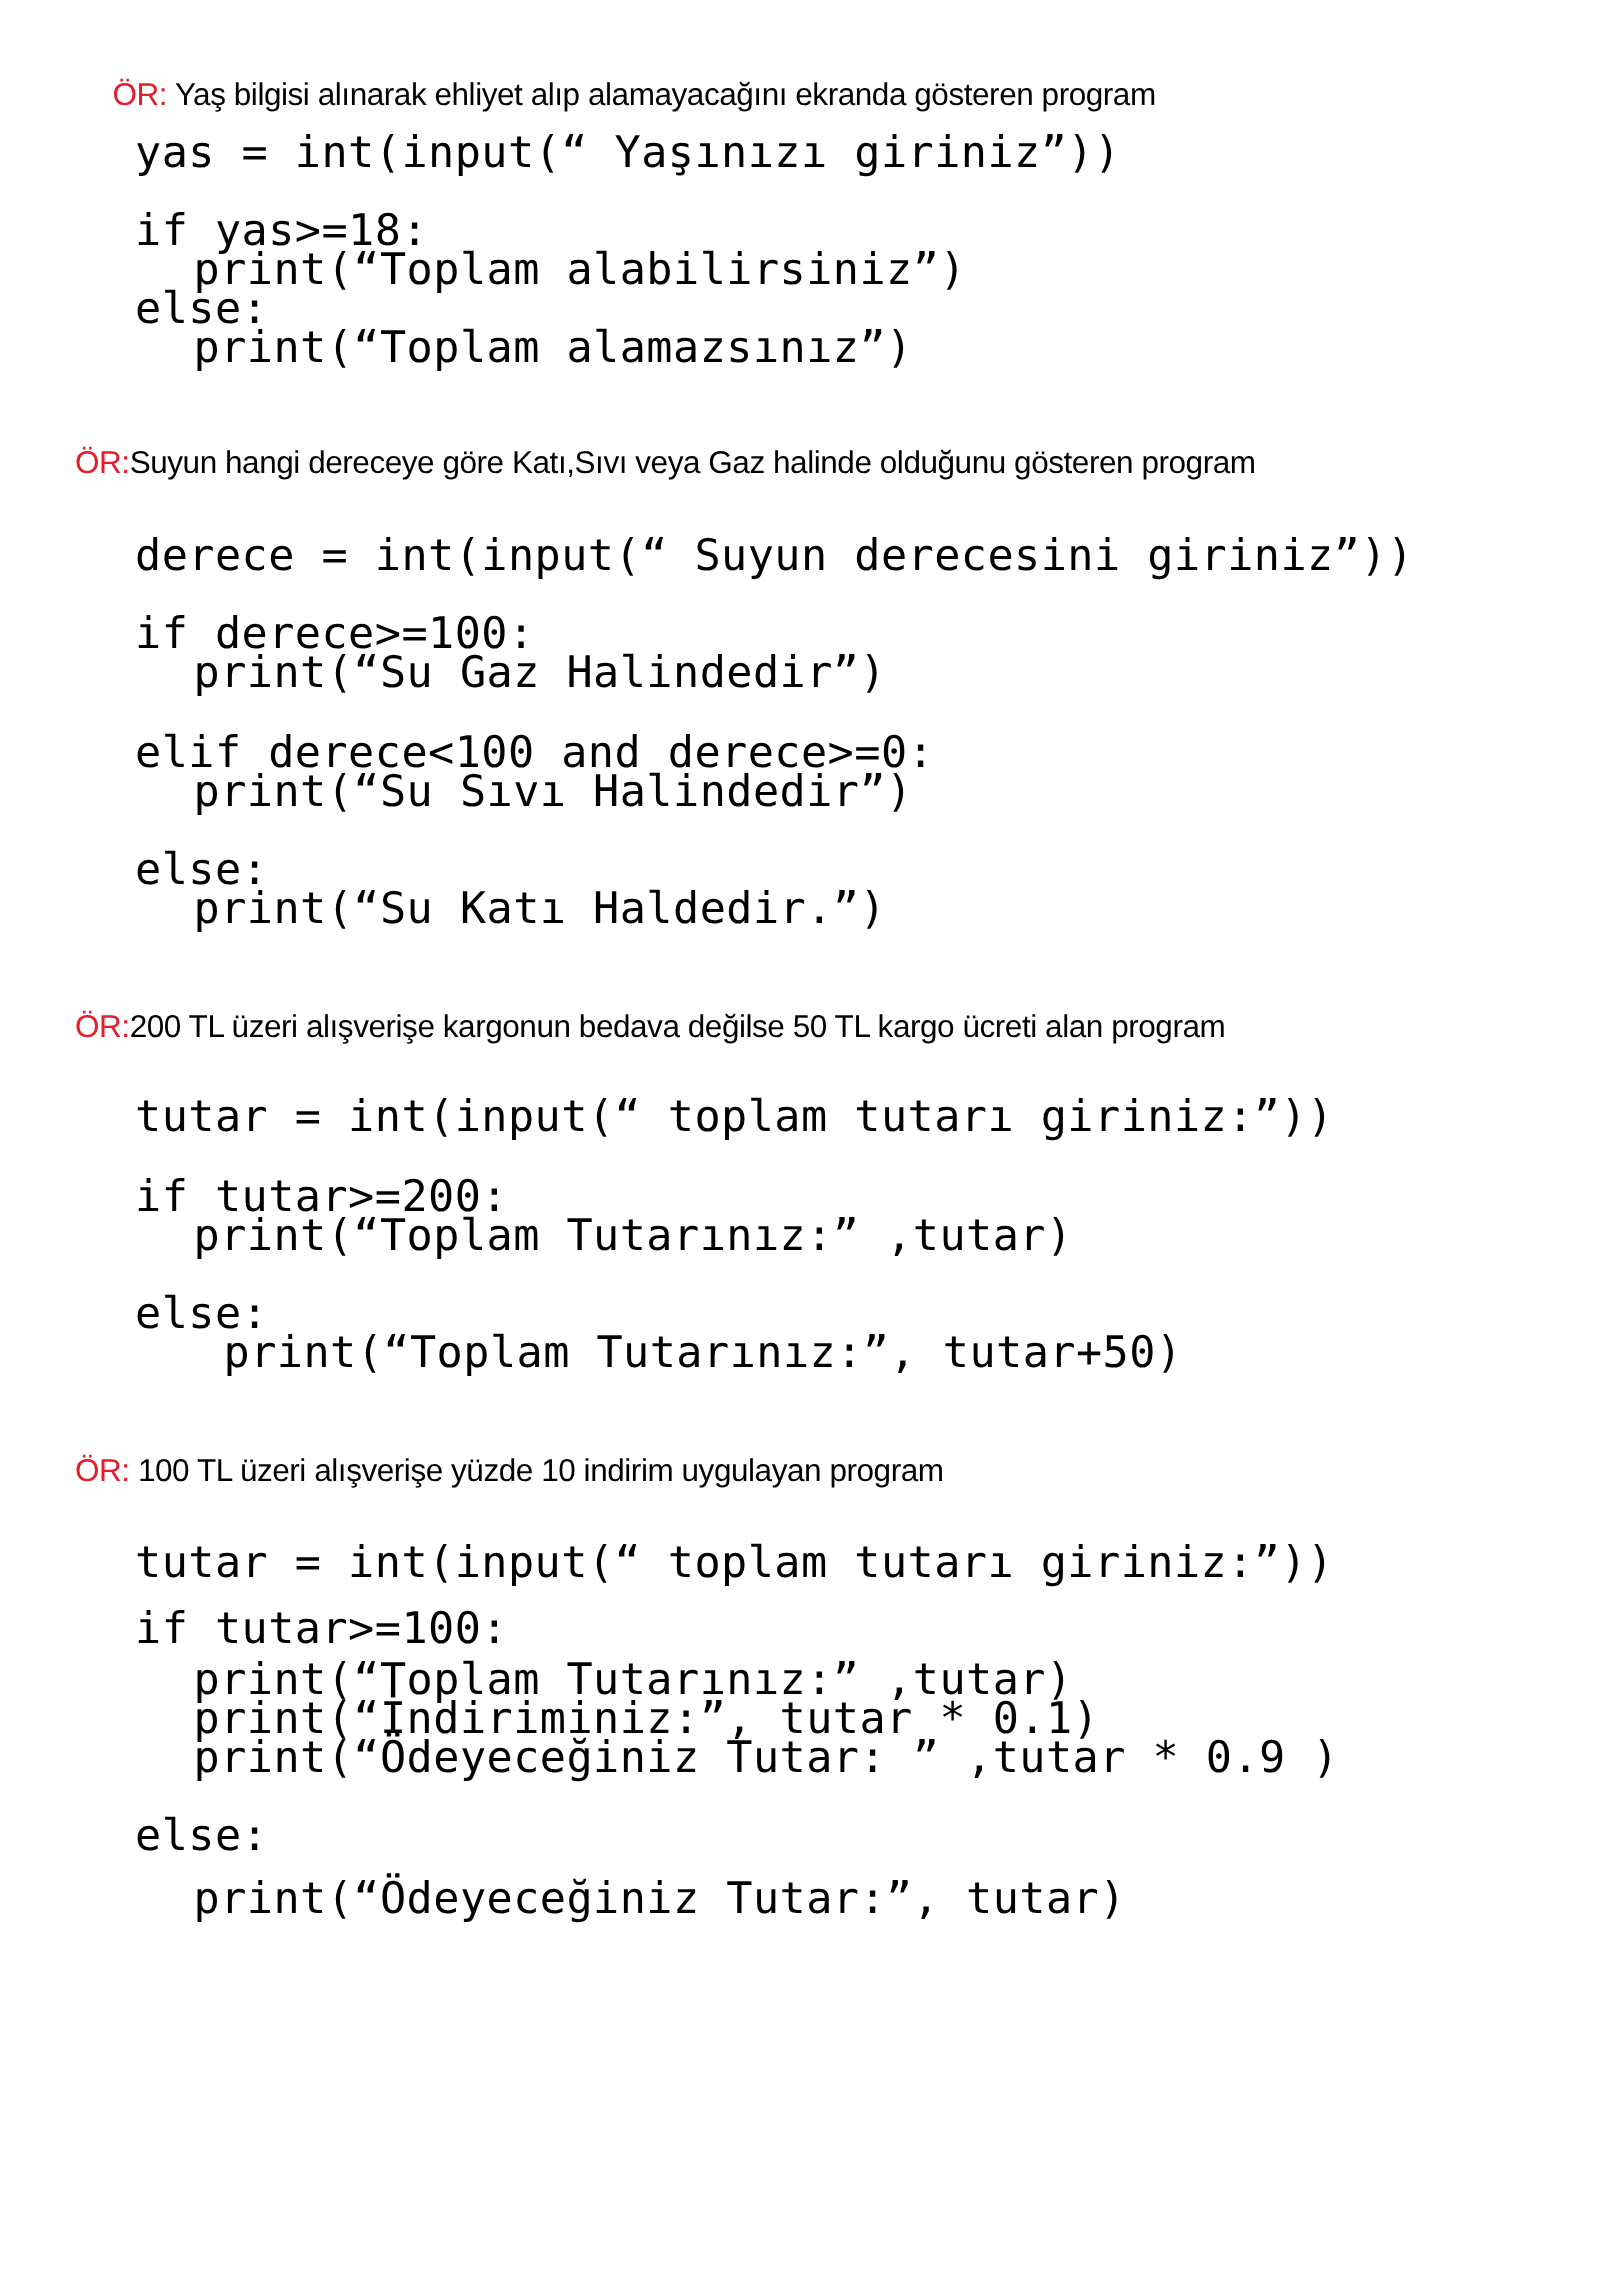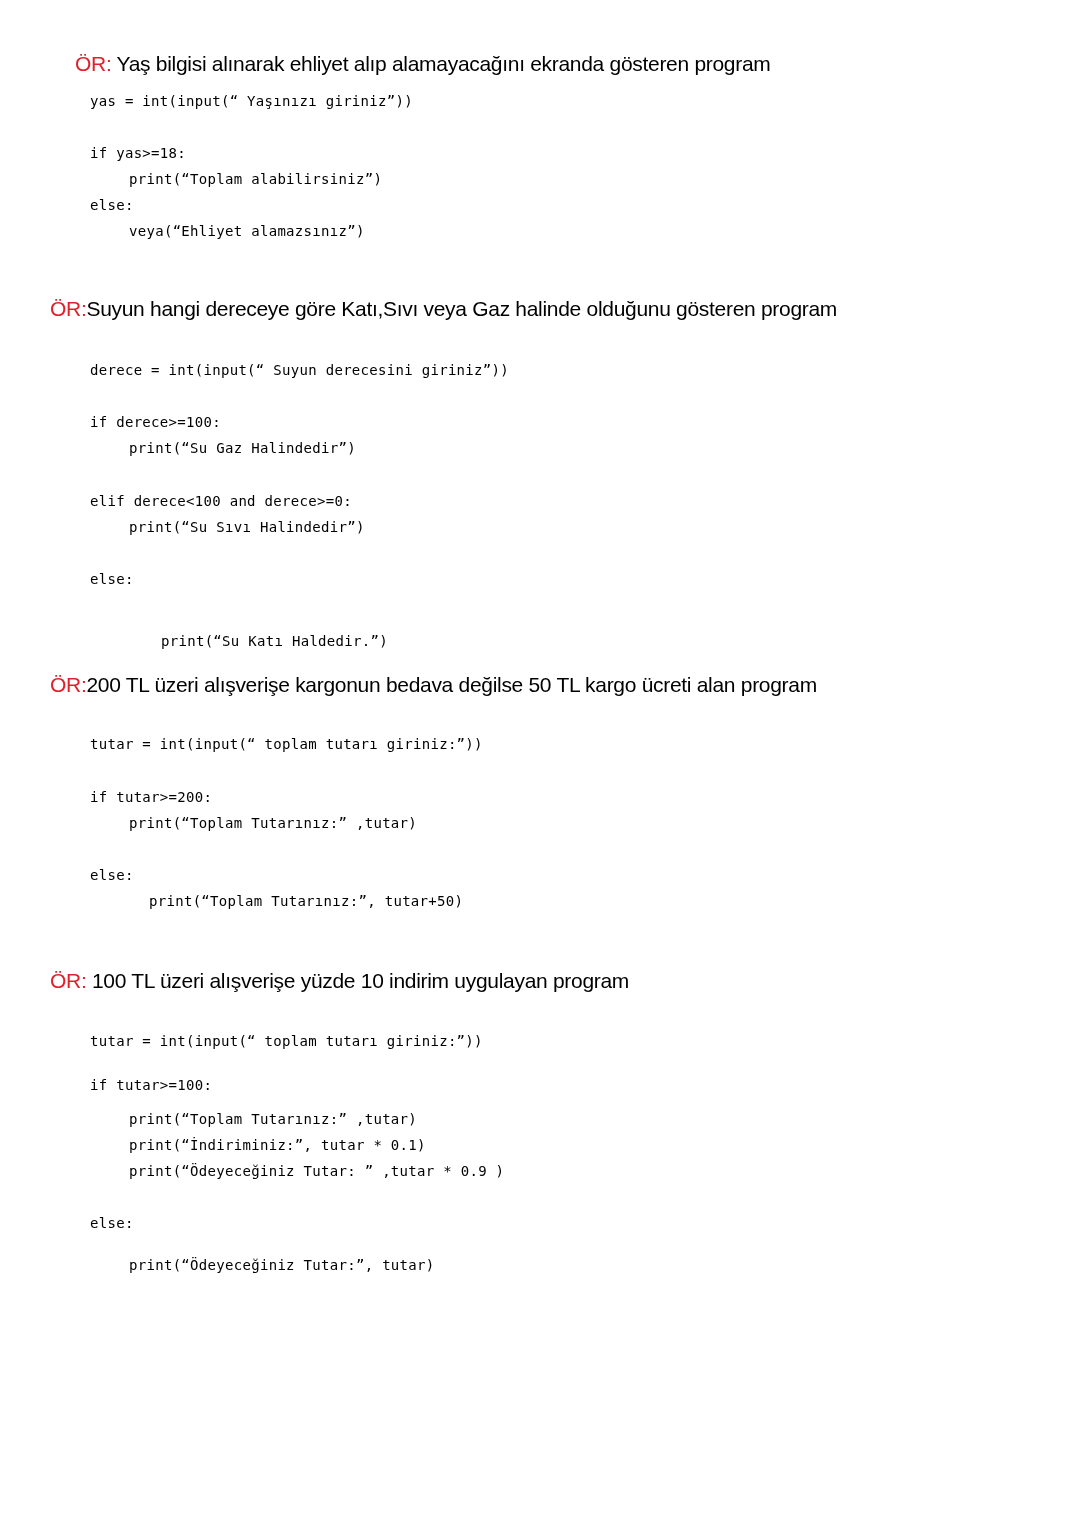--- a/index.html
+++ b/index.html
@@ -23,47 +23,47 @@
       white-space: pre;
       letter-spacing: -0.3px;
     }
     .heading .label {
       color: #e0202a;
     }
     .code-line {
       position: absolute;
       left: 90px;
       font-family: "DejaVu Sans Mono", monospace;
-      font-size: 14px;
+      font-size: 29px;
       line-height: 26px;
       white-space: pre;
       letter-spacing: 0.3px;
     }
     .code-line.indent {
       left: 129px;
     }
   </style>
 </head>
 <body>
 
 <div class="heading" style="top:51px;margin-left:25px;"><span class="label">ÖR:</span><span> Yaş bilgisi alınarak ehliyet alıp alamayacağını ekranda gösteren program</span></div>
 <div class="code-line" style="top:88px;">yas = int(input(“ Yaşınızı giriniz”))</div>
 <div class="code-line" style="top:140px;">if yas&gt;=18:</div>
 <div class="code-line indent" style="top:166px;">print(“Toplam alabilirsiniz”)</div>
 <div class="code-line" style="top:192px;">else:</div>
-<div class="code-line indent" style="top:218px;">veya(“Ehliyet alamazsınız”)</div>
+<div class="code-line indent" style="top:218px;">print(“Toplam alamazsınız”)</div>
 
 <div class="heading" style="top:296px;"><span class="label">ÖR:</span><span>Suyun hangi dereceye göre Katı,Sıvı veya Gaz halinde olduğunu gösteren program</span></div>
 <div class="code-line" style="top:357px;">derece = int(input(“ Suyun derecesini giriniz”))</div>
 <div class="code-line" style="top:409px;">if derece&gt;=100:</div>
 <div class="code-line indent" style="top:435px;">print(“Su Gaz Halindedir”)</div>
 <div class="code-line" style="top:488px;">elif derece&lt;100 and derece&gt;=0:</div>
 <div class="code-line indent" style="top:514px;">print(“Su Sıvı Halindedir”)</div>
 <div class="code-line" style="top:566px;">else:</div>
-<div class="code-line indent" style="top:628px;margin-left:32px;">print(“Su Katı Haldedir.”)</div>
+<div class="code-line indent" style="top:592px;">print(“Su Katı Haldedir.”)</div>
 
 <div class="heading" style="top:672px;"><span class="label">ÖR:</span><span>200 TL üzeri alışverişe kargonun bedava değilse 50 TL kargo ücreti alan program</span></div>
 <div class="code-line" style="top:731px;">tutar = int(input(“ toplam tutarı giriniz:”))</div>
 <div class="code-line" style="top:784px;">if tutar&gt;=200:</div>
 <div class="code-line indent" style="top:810px;">print(“Toplam Tutarınız:” ,tutar)</div>
 <div class="code-line" style="top:862px;">else:</div>
 <div class="code-line indent" style="top:888px;margin-left:20px;">print(“Toplam Tutarınız:”, tutar+50)</div>
 
 <div class="heading" style="top:968px;"><span class="label">ÖR:</span><span> 100 TL üzeri alışverişe yüzde 10 indirim uygulayan program</span></div>
 <div class="code-line" style="top:1028px;">tutar = int(input(“ toplam tutarı giriniz:”))</div>

